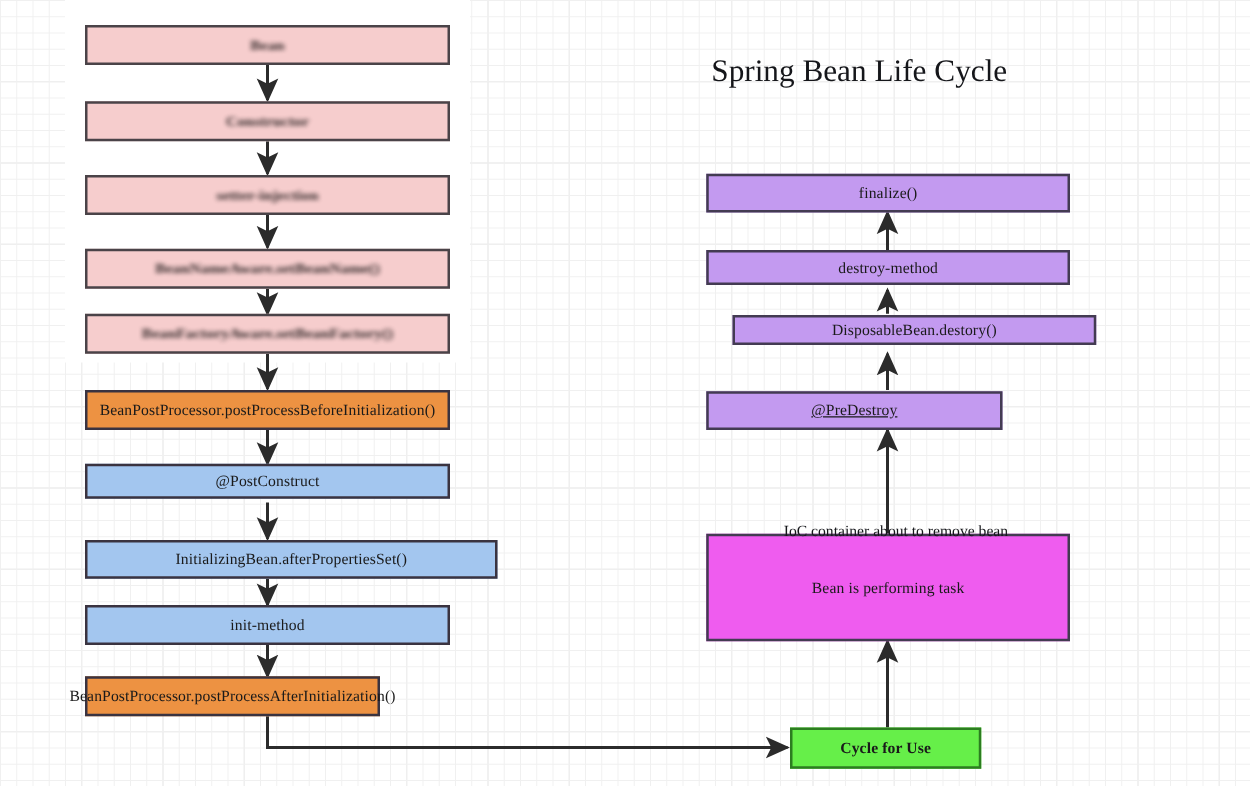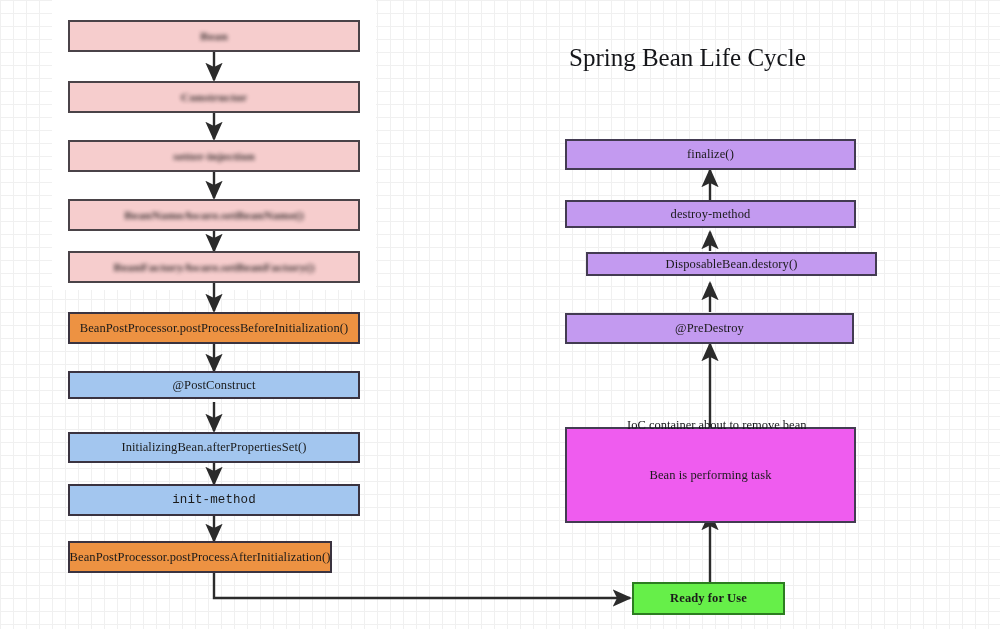--- a/index.html
+++ b/index.html
@@ -137,45 +137,45 @@
   <div class="node pink" style="left:68px;top:251px;width:292px;height:32px;">
     <span class="redacted">BeanFactoryAware.setBeanFactory()</span>
   </div>
 
   <div class="node orange" style="left:68px;top:312px;width:292px;height:32px;">
     <span>BeanPostProcessor.postProcessBeforeInitialization()</span>
   </div>
   <div class="node blue" style="left:68px;top:371px;width:292px;height:28px;">
     <span>@PostConstruct</span>
   </div>
-  <div class="node blue" style="left:68px;top:432px;width:292px;height:31px;">
+  <div class="node blue" style="left:68px;top:432px;width:330px;height:31px;">
     <span>InitializingBean.afterPropertiesSet()</span>
   </div>
-  <div class="node blue" style="left:68px;top:484px;width:292px;height:32px;font-family:Liberation Mono, monospace;">
+  <div class="node blue" style="left:68px;top:484px;width:292px;height:32px;">
     <span>init-method</span>
   </div>
-  <div class="node orange" style="left:68px;top:541px;width:264px;height:32px;">
+  <div class="node orange" style="left:68px;top:541px;width:236px;height:32px;">
     <span>BeanPostProcessor.postProcessAfterInitialization()</span>
   </div>
 
   <div class="node purple" style="left:565px;top:139px;width:291px;height:31px;">
     <span>finalize()</span>
   </div>
   <div class="node purple" style="left:565px;top:200px;width:291px;height:28px;">
     <span>destroy-method</span>
   </div>
   <div class="node purple" style="left:565px;top:252px;width:291px;height:24px;margin-left:21px;">
     <span>DisposableBean.destory()</span>
   </div>
-  <div class="node purple" style="left:565px;top:313px;width:289px;height:31px;">
+  <div class="node purple" style="left:565px;top:313px;width:237px;height:31px;text-decoration:underline;">
     <span>@PreDestroy</span>
   </div>
 
   <div class="edge-label" style="left:627px;top:382px;">IoC container about to remove bean</div>
 
-  <div class="node magenta" style="left:565px;top:427px;width:291px;height:96px;">
+  <div class="node magenta" style="left:565px;top:427px;width:291px;height:86px;">
     <span>Bean is performing task</span>
   </div>
   <div class="node green" style="left:632px;top:582px;width:153px;height:33px;">
-    <span>Ready for Use</span>
+    <span>Cycle for Use</span>
   </div>
 
 </div>
 
 </body></html>

